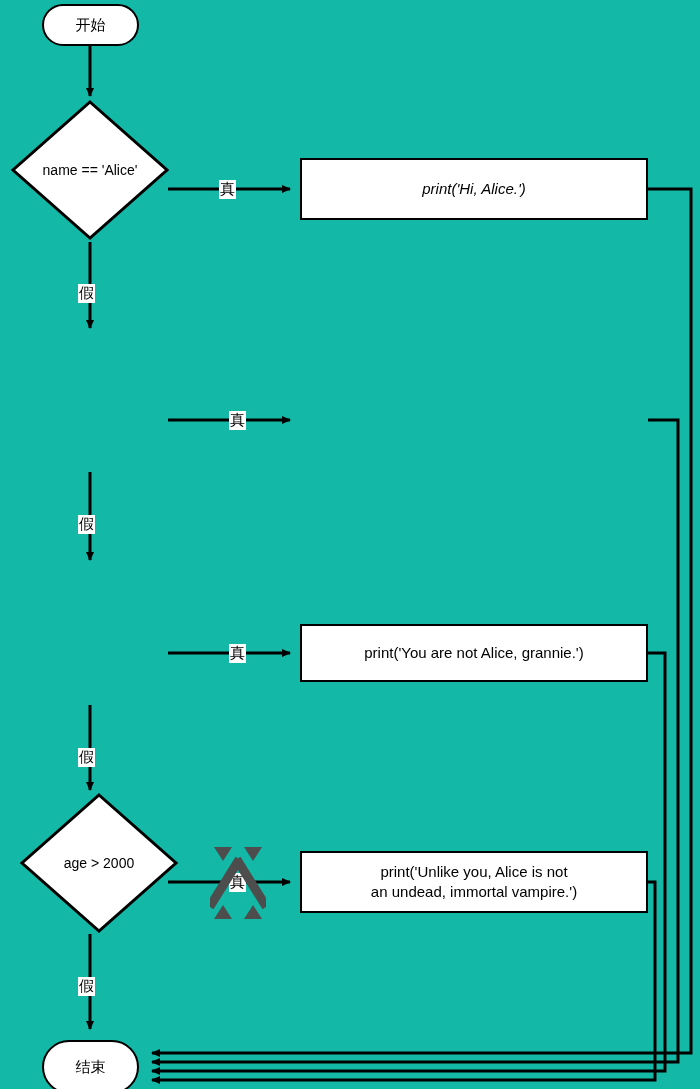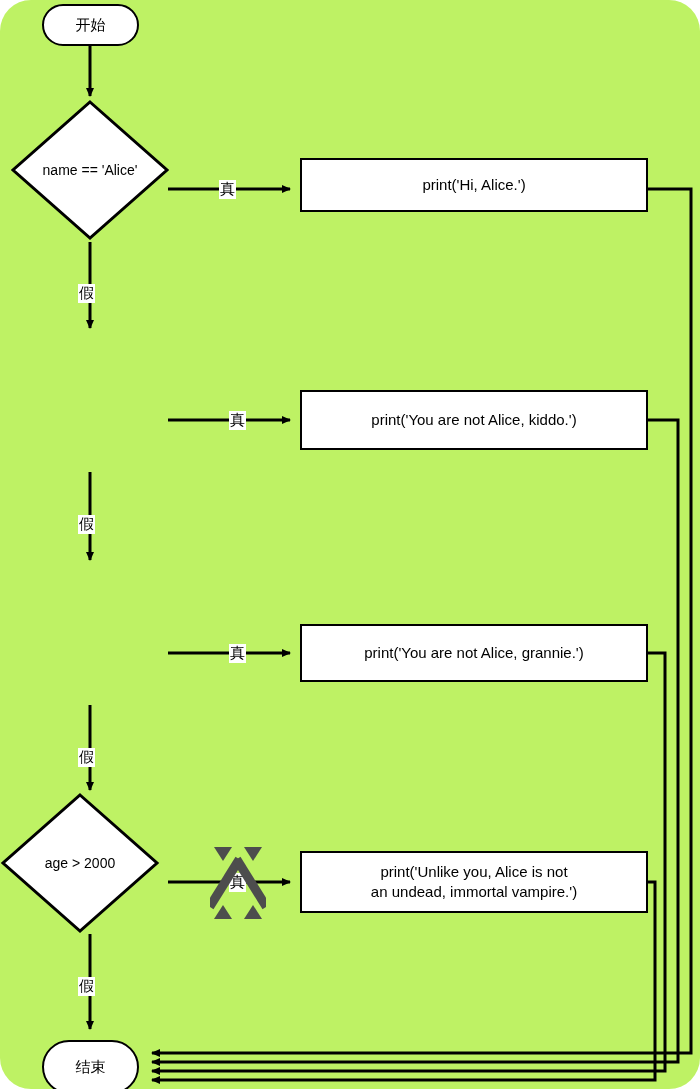--- a/index.html
+++ b/index.html
@@ -8,22 +8,21 @@
     background: #ffffff;
   }
   body {
     font-family: "Liberation Sans", sans-serif;
   }
   #flowchart {
     position: relative;
     width: 700px;
     height: 1089px;
     overflow: hidden;
-    background: #bef264;
-    border-radius: 31px;
+    background: #14b8a6;
   }
   .node {
     position: absolute;
     box-sizing: border-box;
     display: flex;
     align-items: center;
     justify-content: center;
     text-align: center;
     color: #000000;
     background: #ffffff;
@@ -130,34 +129,31 @@
 
   <div class="diamond-wrap" style="left:10px; top:99px; width:160px; height:142px;">
     <svg width="160" height="142" viewBox="0 0 160 142">
       <polygon points="80,3 157,71 80,139 3,71" fill="#ffffff" stroke="#000000" stroke-width="3"></polygon>
     </svg>
     <div class="diamond-label">name == 'Alice'</div>
   </div>
 
 
 
-  <div class="diamond-wrap" style="left:0; top:792px; width:160px; height:142px;">
+  <div class="diamond-wrap" style="left:19px; top:792px; width:160px; height:142px;">
     <svg width="160" height="142" viewBox="0 0 160 142">
       <polygon points="80,3 157,71 80,139 3,71" fill="#ffffff" stroke="#000000" stroke-width="3"></polygon>
     </svg>
     <div class="diamond-label">age &gt; 2000</div>
   </div>
 
-  <div class="node process" style="left:300px; top:158px; width:348px; height:54px;">
+  <div class="node process" style="left:300px; top:158px; width:348px; height:62px;font-style:italic;">
     <span>print('Hi, Alice.')</span>
   </div>
 
-  <div class="node process" style="left:300px; top:390px; width:348px; height:60px;">
-    <span>print('You are not Alice, kiddo.')</span>
-  </div>
 
   <div class="node process" style="left:300px; top:851px; width:348px; height:62px; flex-direction:column;">
     <span>print('Unlike you, Alice is not</span>
     <span>an undead, immortal vampire.')</span>
   </div>
 
   <div class="node process" style="left:300px; top:624px; width:348px; height:58px;">
     <span>print('You are not Alice, grannie.')</span>
   </div>
 

